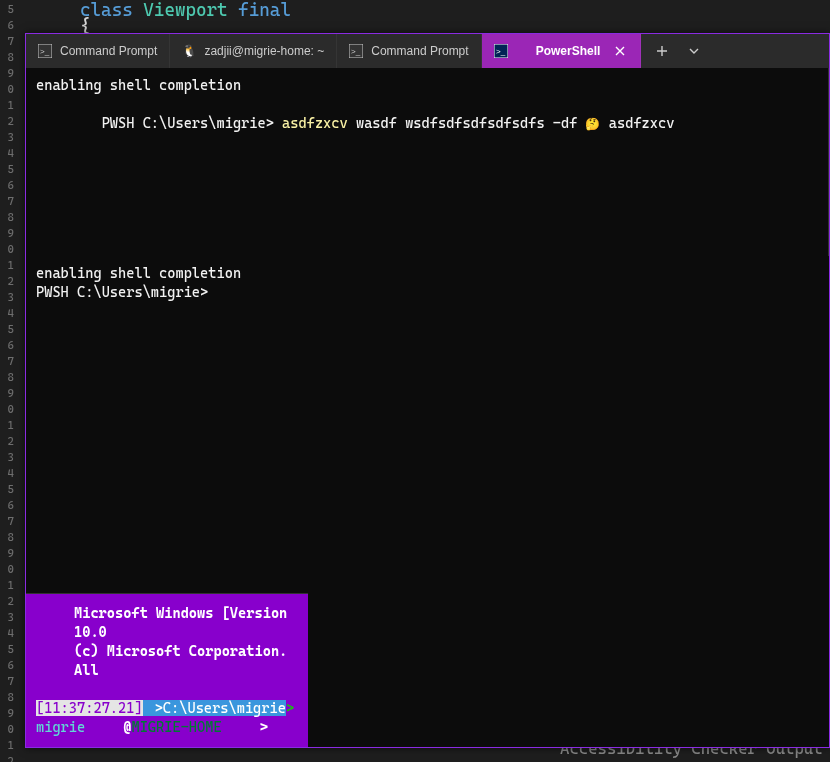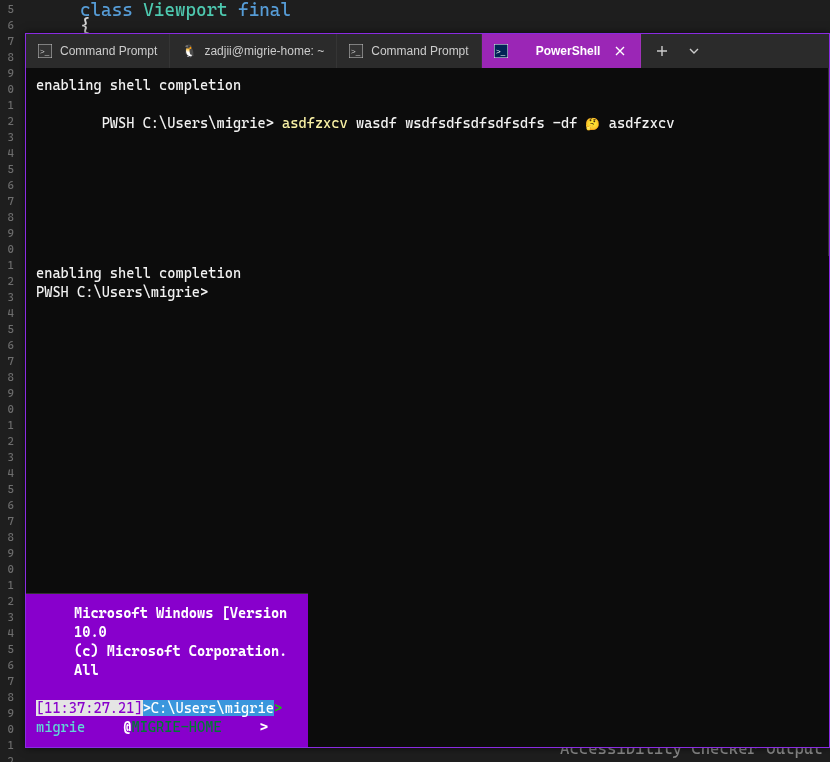--- a/index.html
+++ b/index.html
@@ -158,20 +158,21 @@
   .c-cyan { color: #61d6d6; }
   .c-brightwhite { color: #ffffff; font-weight: bold; margin-left: 38px; }
   .pane-right-bottom .term-line { color: #fff; }
   .inv {
     background: #e5e5e5;
     color: #8800cc;
   }
   .inv-sel {
     background: #3a96dd;
     color: #fff;
+    padding-left: 12px;
   }
   .c-darkgreen { color: #007a33; margin-top: 12px; }
   .emoji { font-size: 12px; }
 </style>
 </head>
 <body>
 
 <div class="background-editor">
   <div class="gutter" id="gutter">
       <div>5</div>

